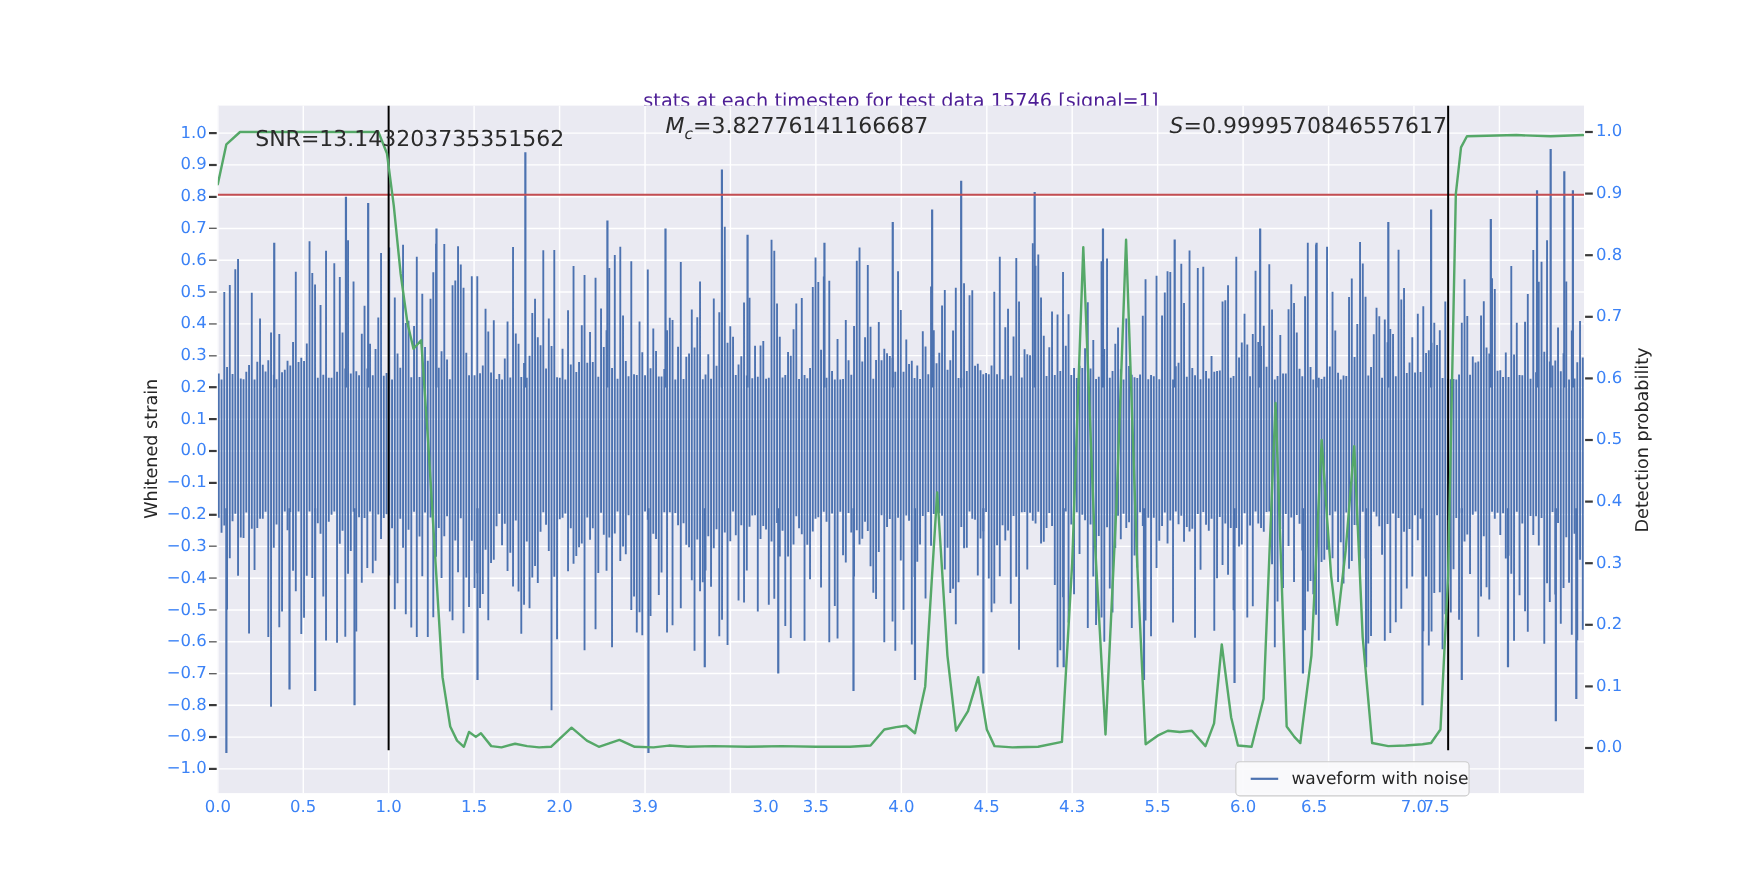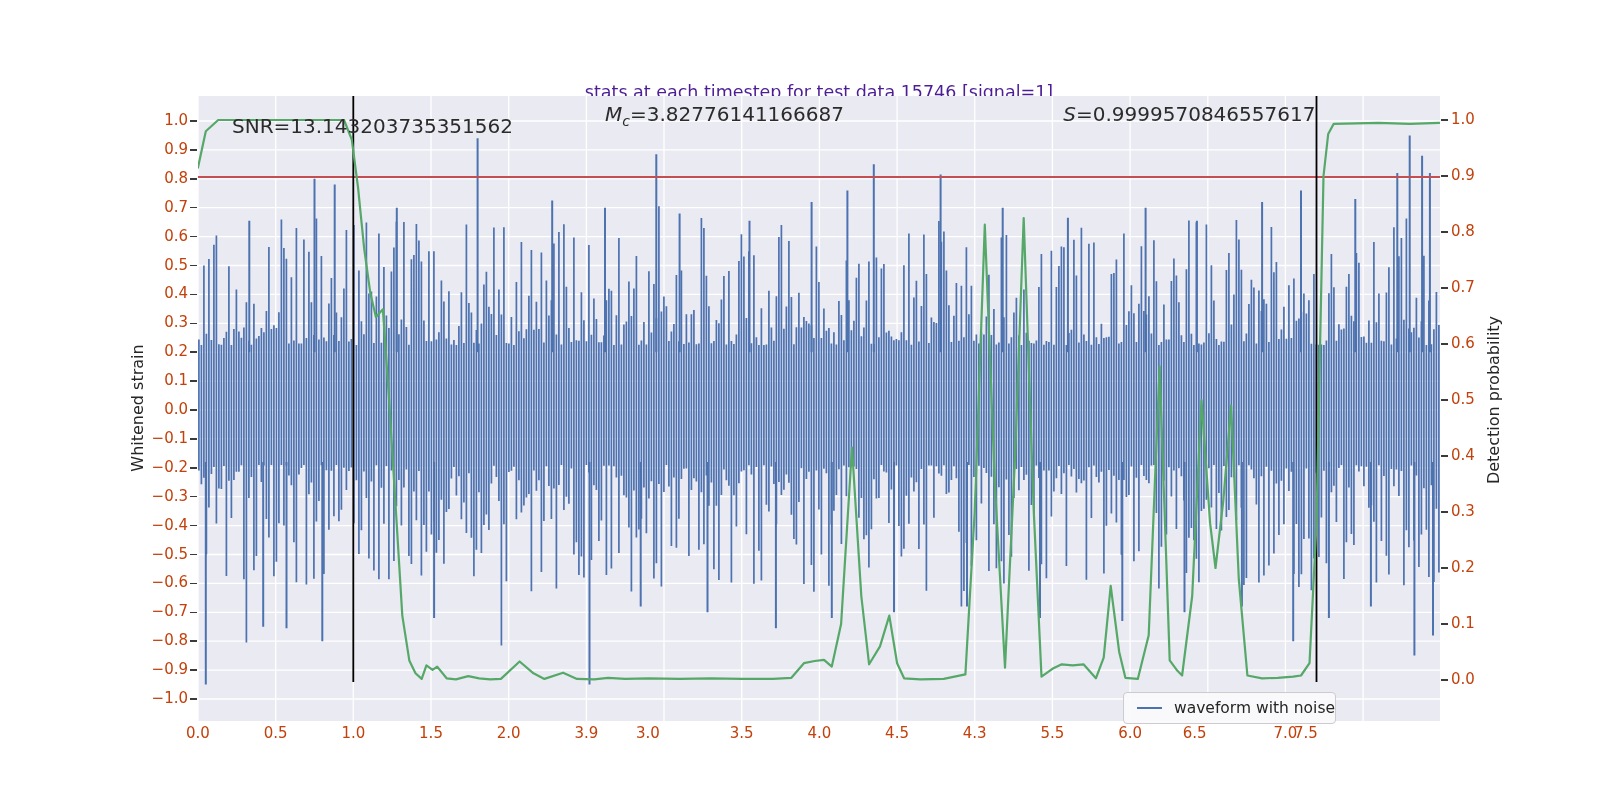--- a/index.html
+++ b/index.html
@@ -5,21 +5,21 @@
   html,body{margin:0;padding:0;background:#ffffff;}
   .fig{position:relative;width:1600px;height:800px;background:#ffffff;
        font-family:"DejaVu Sans",sans-serif;color:#262626;overflow:hidden;}
   .title{position:absolute;left:198px;top:82px;width:1242px;text-align:center;
          font-size:17.5px;color:#4c1d95;}
   .plot{position:absolute;left:198px;top:96px;width:1242px;height:625px;background:#eaeaf2;}
   .plot svg{position:absolute;left:0;top:0;}
   .ann{position:absolute;top:102px;font-size:20px;color:#2b2b2b;white-space:nowrap;}
   .ann i{font-style:italic;}
   .ann sub{font-size:14px;}
-  .tick-label{position:absolute;font-size:15px;color:#c2410c;white-space:nowrap;}
+  .tick-label{position:absolute;font-size:15px;color:#3b82f6;white-space:nowrap;}
   .ylab-left{position:absolute;left:137px;top:408px;transform:translate(-50%,-50%) rotate(-90deg);
              font-size:16px;white-space:nowrap;}
   .ylab-right{position:absolute;left:1493px;top:400px;transform:translate(-50%,-50%) rotate(-90deg);
               font-size:16px;white-space:nowrap;}
   .xlab{position:absolute;left:198px;top:744px;width:1242px;text-align:center;font-size:16px;}
   .tick-mark{position:absolute;background:#3a3a3a;}
   .legend{position:absolute;left:1123px;top:692px;width:211px;height:30px;
           background:rgba(250,250,252,0.92);border:1px solid #cccccc;border-radius:4px;
           display:flex;align-items:center;}
   .legend-line{width:32px;height:0;border-top:2.5px solid #4c72b0;margin-left:13px;}
@@ -127,21 +127,21 @@
       <div class="tick-label" style="left: 1451px; top: 670px; width: 50px; text-align: left;">0.0</div>
       <div class="tick-mark" style="left: 1441px; top: 679.25px; width: 6.5px; height: 1.5px;"></div>
     </div>
   <div id="xticks">
       <div class="tick-label" style="left: 173px; top: 724px; width: 50px; text-align: center;">0.0</div>
       <div class="tick-label" style="left: 250.674px; top: 724px; width: 50px; text-align: center;">0.5</div>
       <div class="tick-label" style="left: 328.347px; top: 724px; width: 50px; text-align: center;">1.0</div>
       <div class="tick-label" style="left: 406.021px; top: 724px; width: 50px; text-align: center;">1.5</div>
       <div class="tick-label" style="left: 483.694px; top: 724px; width: 50px; text-align: center;">2.0</div>
       <div class="tick-label" style="left: 561.368px; top: 724px; width: 50px; text-align: center;">3.9</div>
-      <div class="tick-label" style="left: 623px; top: 724px; width: 50px; text-align: center;">3.0</div>
+      <div class="tick-label" style="left: 671px; top: 724px; width: 50px; text-align: center;">3.0</div>
       <div class="tick-label" style="left: 716.715px; top: 724px; width: 50px; text-align: center;">3.5</div>
       <div class="tick-label" style="left: 794.388px; top: 724px; width: 50px; text-align: center;">4.0</div>
       <div class="tick-label" style="left: 872.062px; top: 724px; width: 50px; text-align: center;">4.5</div>
       <div class="tick-label" style="left: 949.735px; top: 724px; width: 50px; text-align: center;">4.3</div>
       <div class="tick-label" style="left: 1027.41px; top: 724px; width: 50px; text-align: center;">5.5</div>
       <div class="tick-label" style="left: 1105.08px; top: 724px; width: 50px; text-align: center;">6.0</div>
       <div class="tick-label" style="left: 1182.76px; top: 724px; width: 50px; ">6.5</div>
       <div class="tick-label" style="left: 1260.43px; top: 724px; width: 50px; text-align: center;">7.0</div>
       <div class="tick-label" style="left: 1281px; top: 724px; width: 50px; text-align: center;">7.5</div>
     </div>

